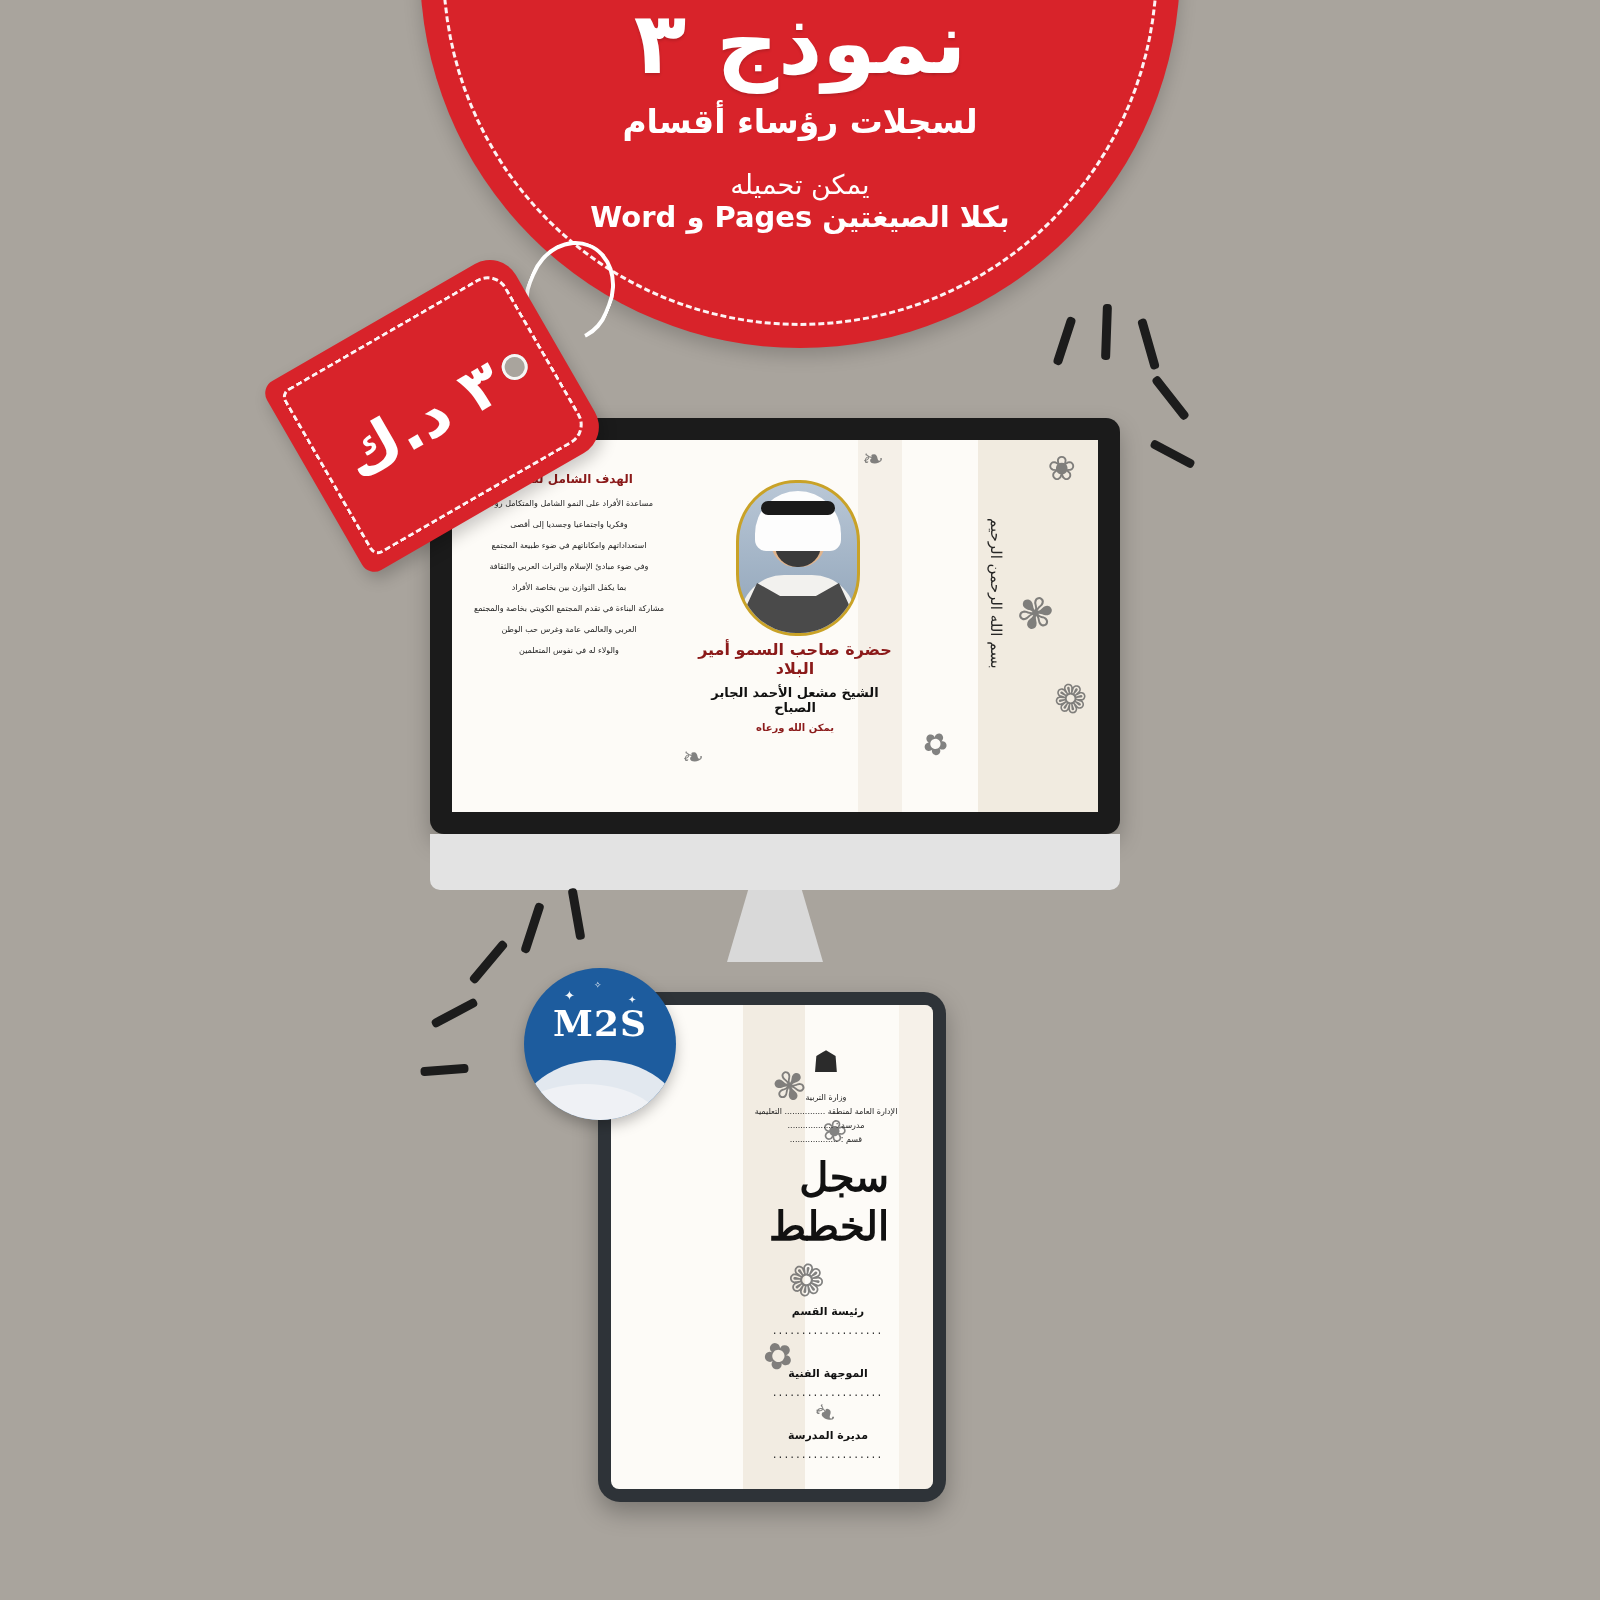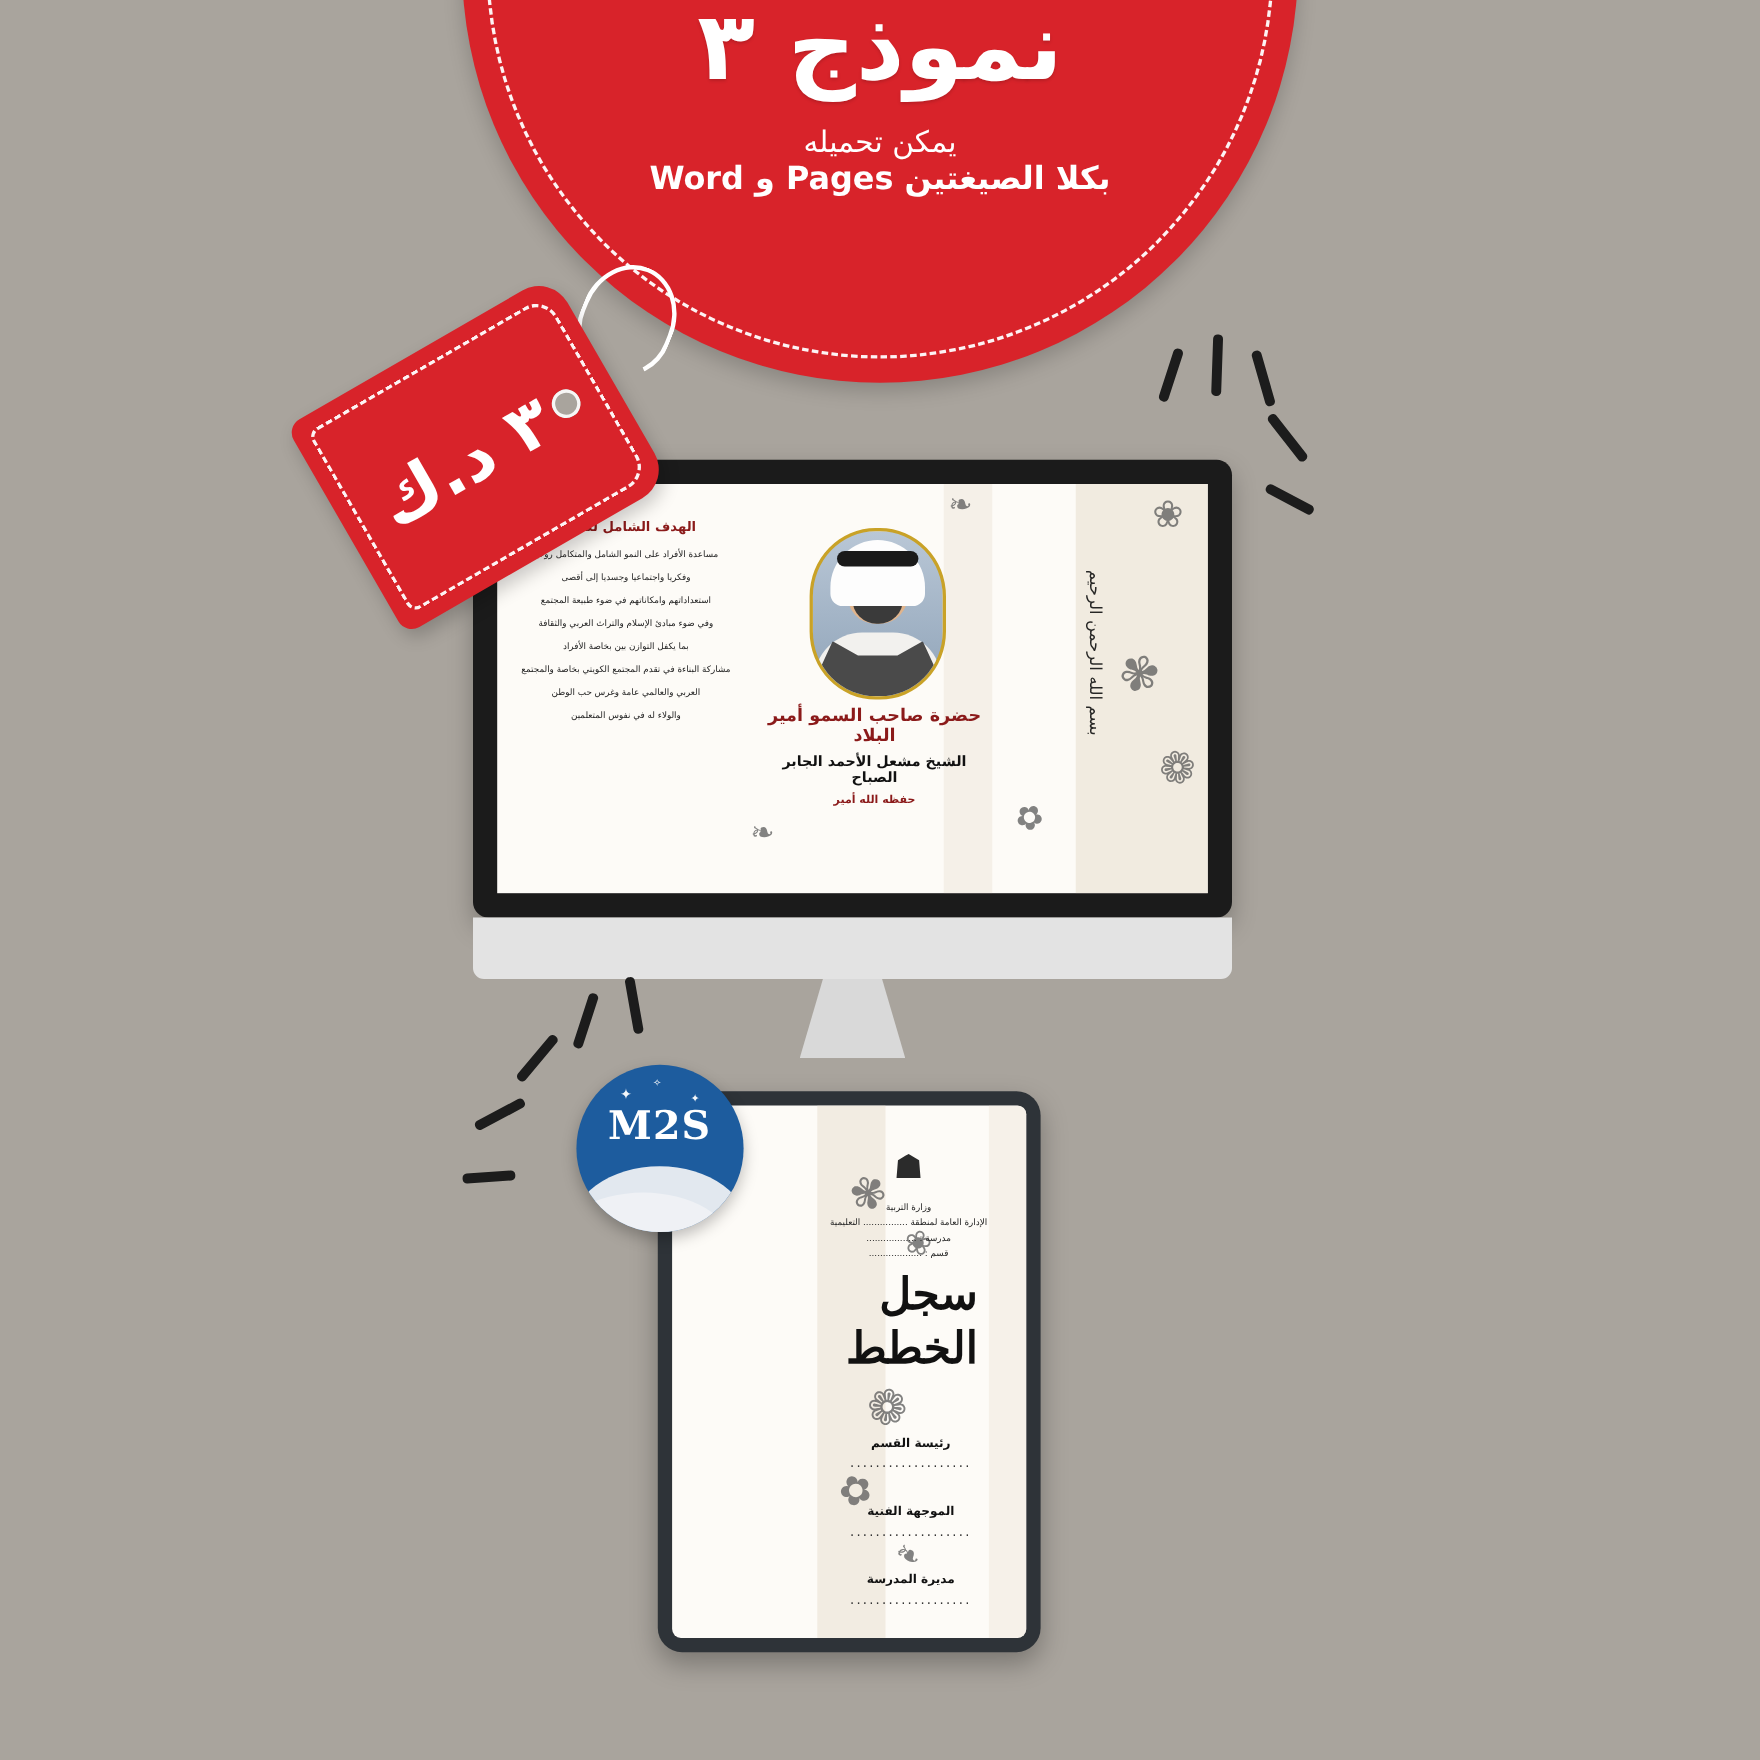--- a/index.html
+++ b/index.html
@@ -325,20 +325,21 @@
   .spark{position:absolute;background:#1c1c1c;border-radius:4px;}
   .sparks{position:absolute;z-index:8;}
 </style>
 </head>
 <body>
 
 <div class="banner">
   <div class="banner-dash"></div>
   <div class="banner-inner">
     <div class="banner-title">نموذج ٣</div>
+    <div class="banner-sub1">لسجلات رؤساء أقسام</div>
     <div class="banner-sub2">يمكن تحميله</div>
     <div class="banner-sub3">بكلا الصيغتين Pages و Word</div>
   </div>
 </div>
 
 <div class="tag-wrap">
   <div class="tag-string"></div>
   <div class="tag-body">
     <div class="tag-hole"></div>
     <div class="tag-text">٣ د.ك</div>
@@ -374,21 +375,21 @@
         <div class="portrait-bisht"></div>
         <div class="portrait-head"></div>
         <div class="portrait-beard"></div>
         <div class="portrait-ghutra"></div>
         <div class="portrait-agal"></div>
       </div>
 
       <div class="amir-block">
         <div class="amir-l1">حضرة صاحب السمو أمير البلاد</div>
         <div class="amir-l2">الشيخ  مشعل الأحمد الجابر الصباح</div>
-        <div class="amir-l3">حفظه الله أمير</div>
+        <div class="amir-l3">يمكن الله ورعاه</div>
       </div>
 
       <div class="goal-block">
         <div class="goal-title">الهدف الشامل للتربية</div>
         <div class="goal-line">مساعدة الأفراد على النمو الشامل والمتكامل روحيا</div>
         <div class="goal-line">وفكريا واجتماعيا وجسديا إلى أقصى</div>
         <div class="goal-line">استعداداتهم وامكاناتهم في ضوء طبيعة المجتمع</div>
         <div class="goal-line">وفي ضوء مبادئ الإسلام والتراث العربي والثقافة</div>
         <div class="goal-line">بما يكفل التوازن بين بخاصة الأفراد</div>
         <div class="goal-line">مشاركة البناءة في تقدم المجتمع الكويتي بخاصة والمجتمع</div>

